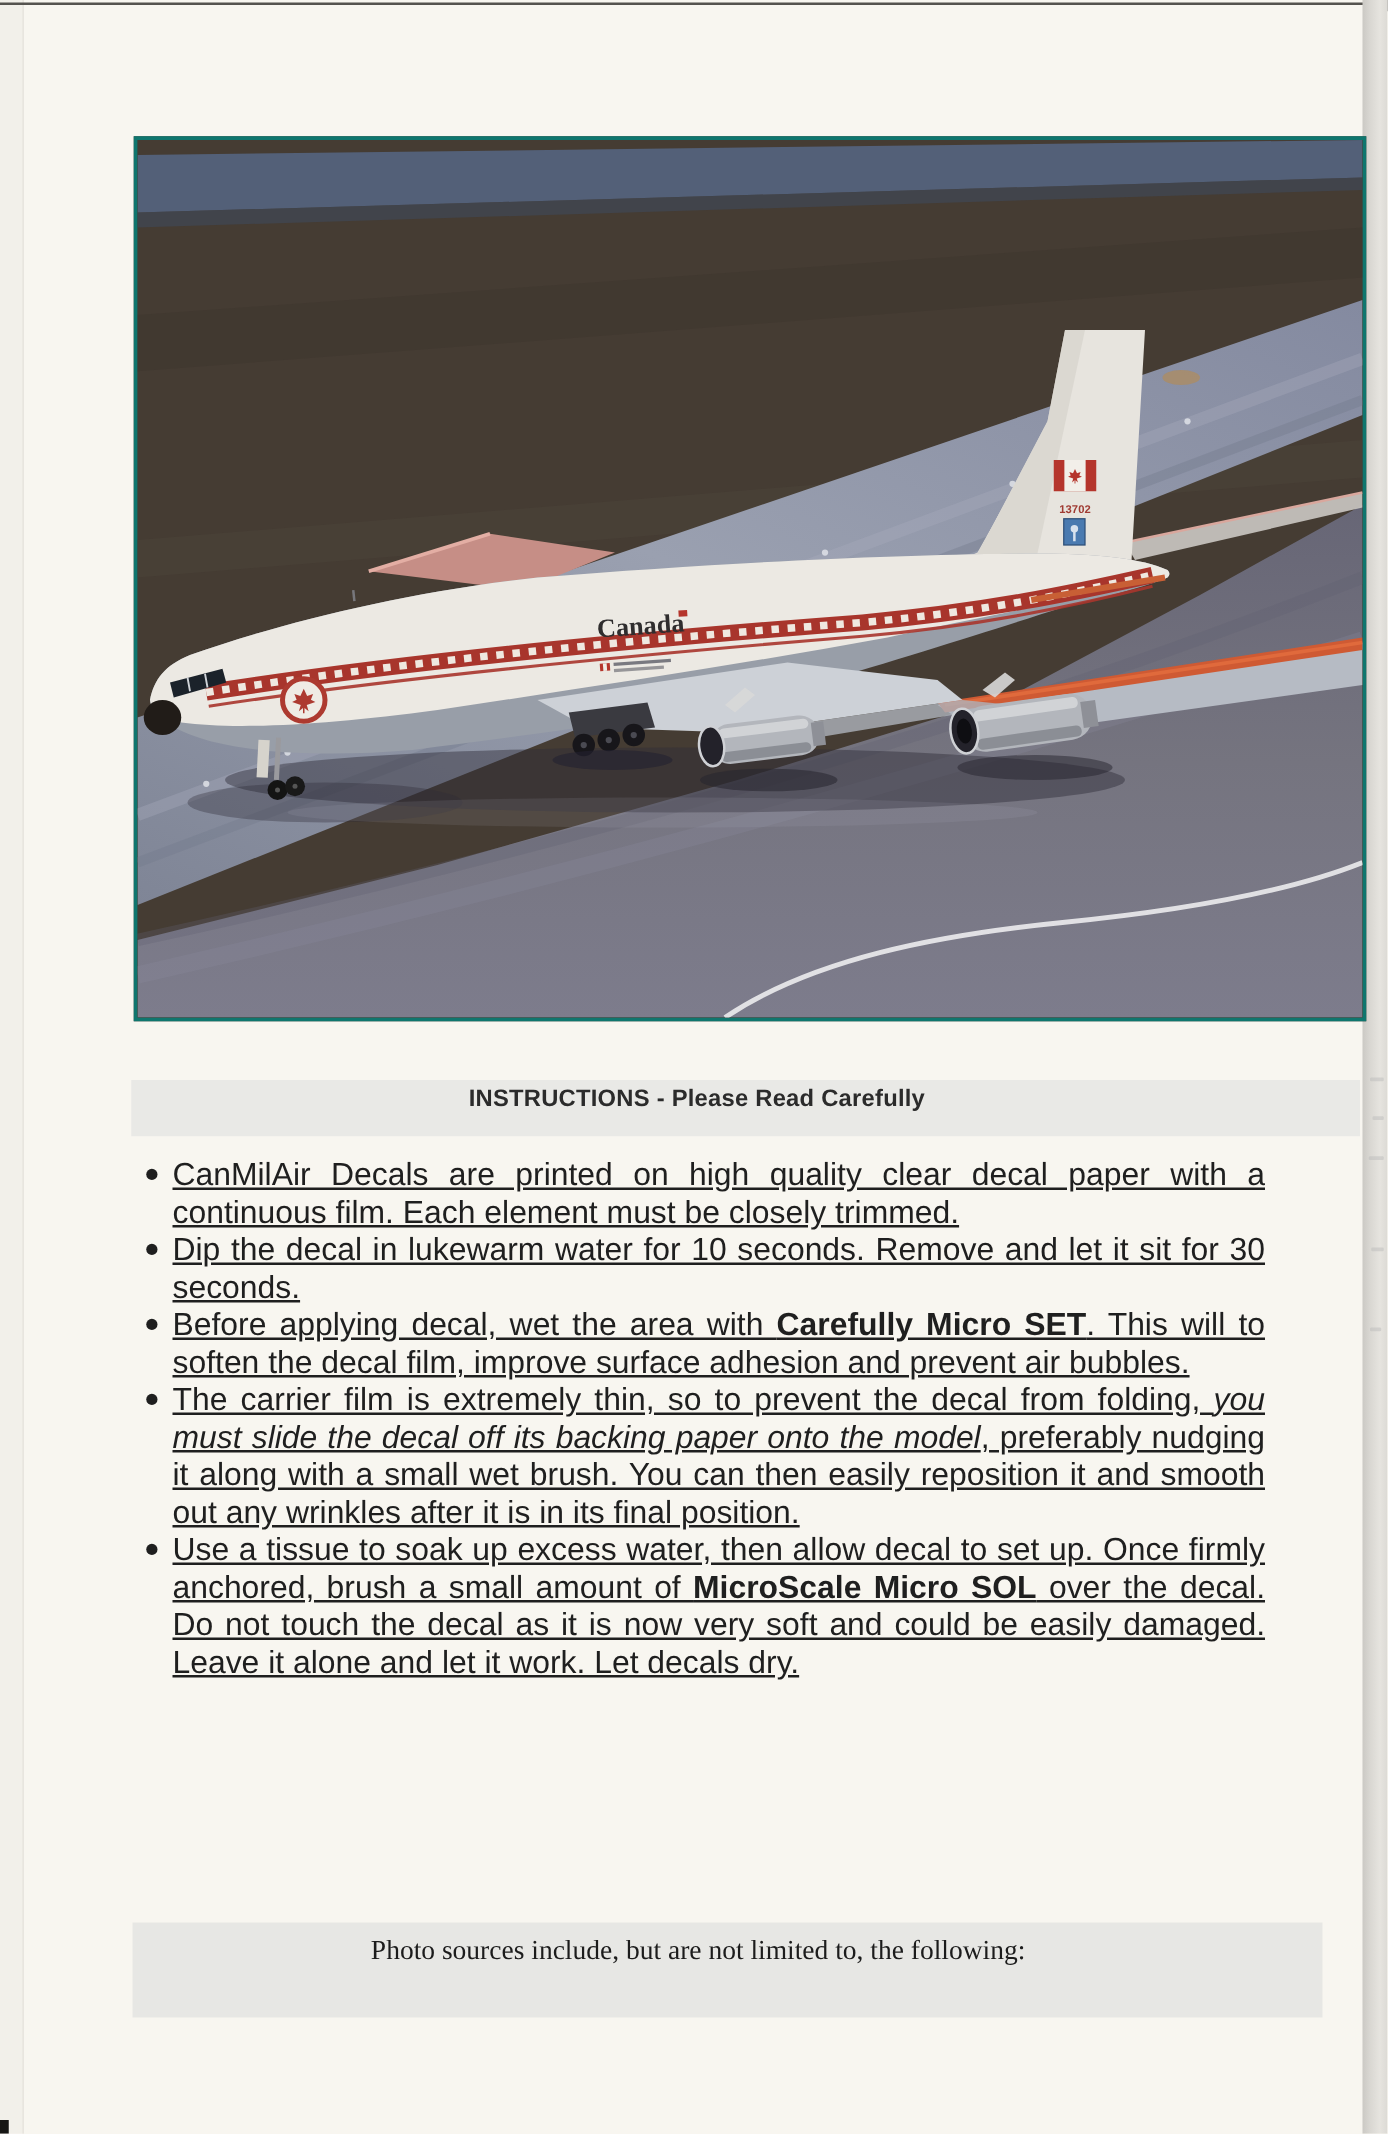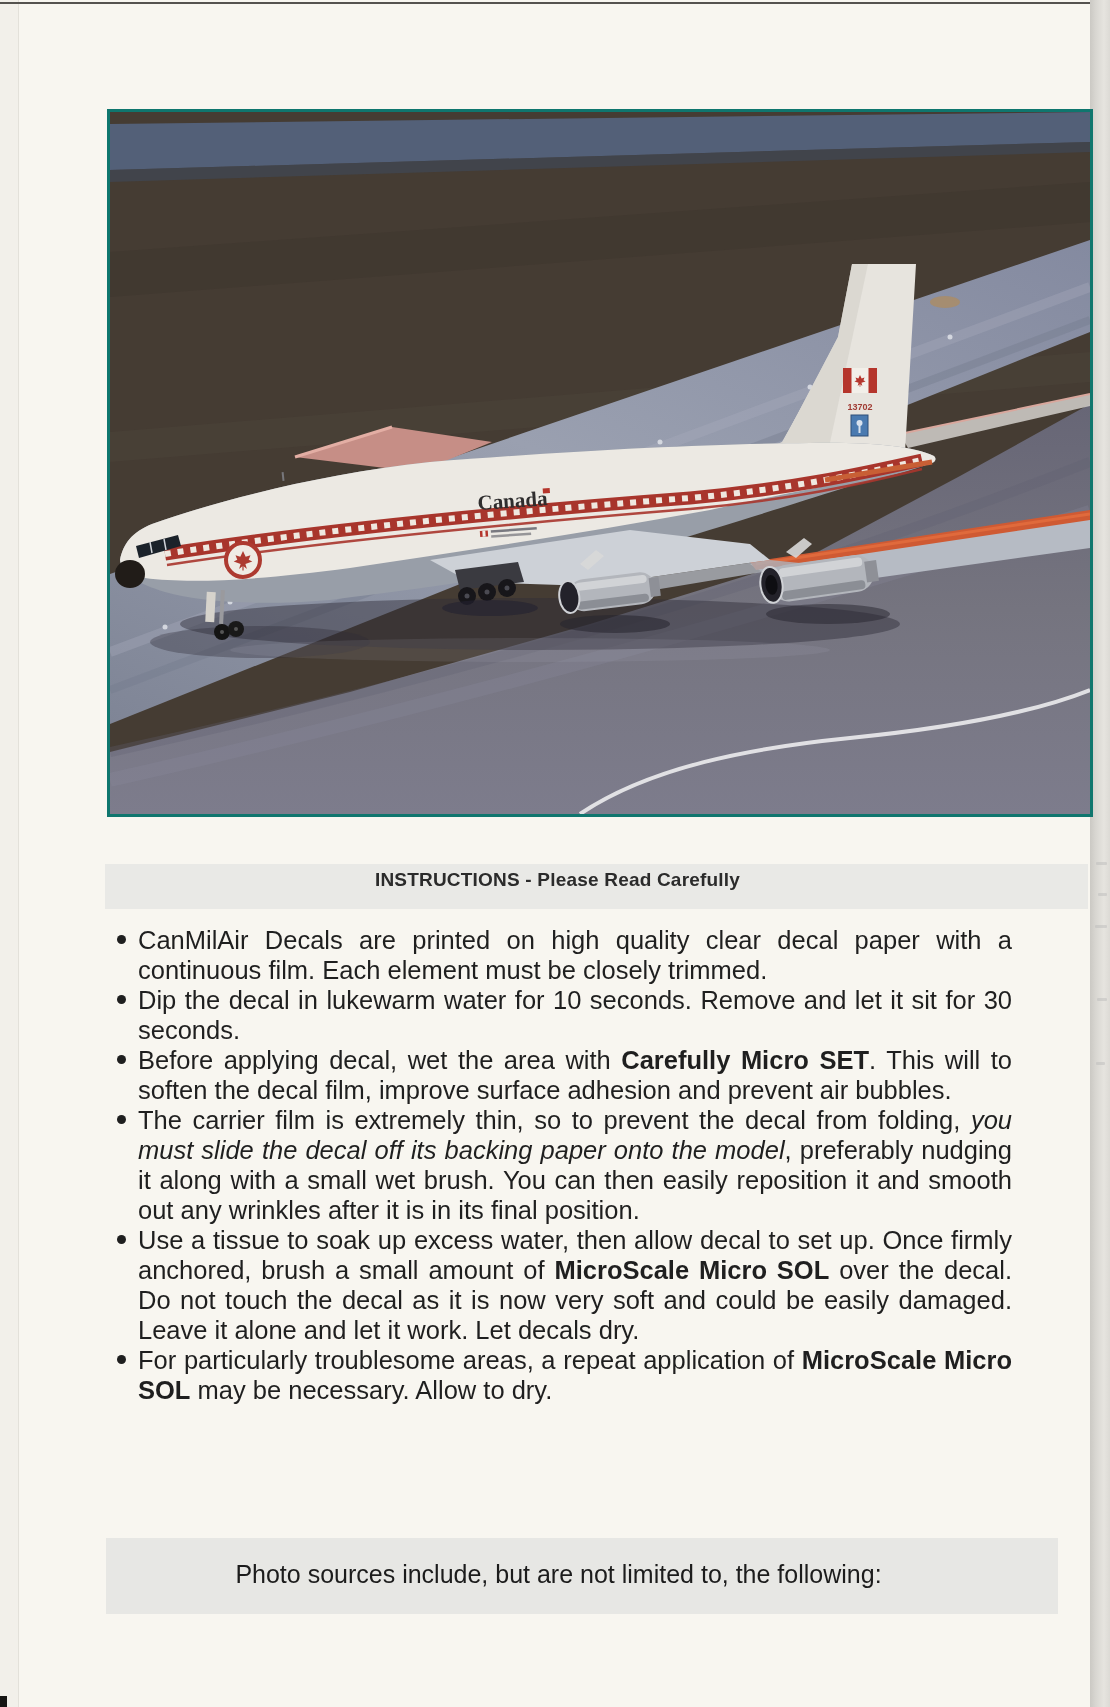--- a/index.html
+++ b/index.html
@@ -18,28 +18,28 @@
 
   .photo-frame{position:absolute;left:107px;top:109px;width:980px;height:702px;border:3px solid #0f766e;background:#453c33;}
   .photo-frame svg{display:block;}
 
   .heading-band{position:absolute;left:105px;top:864px;width:983px;height:45px;background:#e9e9e6;}
   .heading-inner{width:905px;text-align:center;padding-top:5px;
     font-size:19px;font-weight:700;color:#2b2b2b;letter-spacing:.2px;}
 
   .instructions{position:absolute;left:110px;top:925px;width:902px;margin:0;padding:0;list-style:none;
     font-size:25.5px;line-height:30px;color:#1f1f1f;}
-  .instructions li{position:relative;padding-left:28px;text-align:justify;}
+  .instructions li{position:relative;padding-left:28px;text-align:justify;text-decoration:underline;}
   .instructions .dot{position:absolute;left:7px;top:10px;width:9px;height:9px;border-radius:50%;background:#1f1f1f;}
   .instructions .b{font-weight:700;}
   .instructions .i{font-style:italic;}
 
   .footer-note{position:absolute;left:106px;top:1538px;width:952px;height:76px;background:#e7e7e4;}
-  .footer-inner{width:905px;margin-top:21px;text-align:center;
-    font-family:Liberation Sans, sans-serif;font-size:25px;line-height:31px;color:#1c1c1c;}
+  .footer-inner{width:905px;margin-top:6px;text-align:center;
+    font-family:Liberation Serif, serif;font-size:22px;line-height:31px;color:#1c1c1c;}
 </style>
 </head>
 <body>
 
 <div class="left-edge"></div>
 <div class="top-line"></div>
 <div class="top-nub"></div>
 <div class="bottom-nub"></div>
 <div class="right-strip"></div>
 <div class="ghost" style="left:1096px;top:862px;width:11px;height:3px;"></div>
@@ -217,20 +217,19 @@
 <div class="heading-band">
   <div class="heading-inner">INSTRUCTIONS - Please Read Carefully</div>
 </div>
 
 <ul class="instructions">
     <li><span class="dot"></span><span>CanMilAir Decals are printed on high quality clear decal paper with a continuous film. Each element must be closely trimmed.</span></li>
     <li><span class="dot"></span><span>Dip the decal in lukewarm water for 10 seconds. Remove and let it sit for 30 seconds.</span></li>
     <li><span class="dot"></span><span>Before applying decal, wet the area with </span><span class="b">Carefully Micro SET</span><span>. This will to soften the decal film, improve surface adhesion and prevent air bubbles.</span></li>
     <li><span class="dot"></span><span>The carrier film is extremely thin, so to prevent the decal from folding, </span><span class="i">you must slide the decal off its backing paper onto the model</span><span>, preferably nudging it along with a small wet brush. You can then easily reposition it and smooth out any wrinkles after it is in its final position.</span></li>
     <li><span class="dot"></span><span>Use a tissue to soak up excess water, then allow decal to set up. Once firmly anchored, brush a small amount of </span><span class="b">MicroScale Micro SOL</span><span> over the decal. Do not touch the decal as it is now very soft and could be easily damaged. Leave it alone and let it work. Let decals dry.</span></li>
-    <li><span class="dot"></span><span>For particularly troublesome areas, a repeat application of </span><span class="b">MicroScale Micro SOL</span><span> may be necessary. Allow to dry.</span></li>
   </ul>
 
 <div class="footer-note">
   <div class="footer-inner">
       <div>Photo sources include, but are not limited to, the following:</div>
     </div>
 </div>
 
 </body></html>

